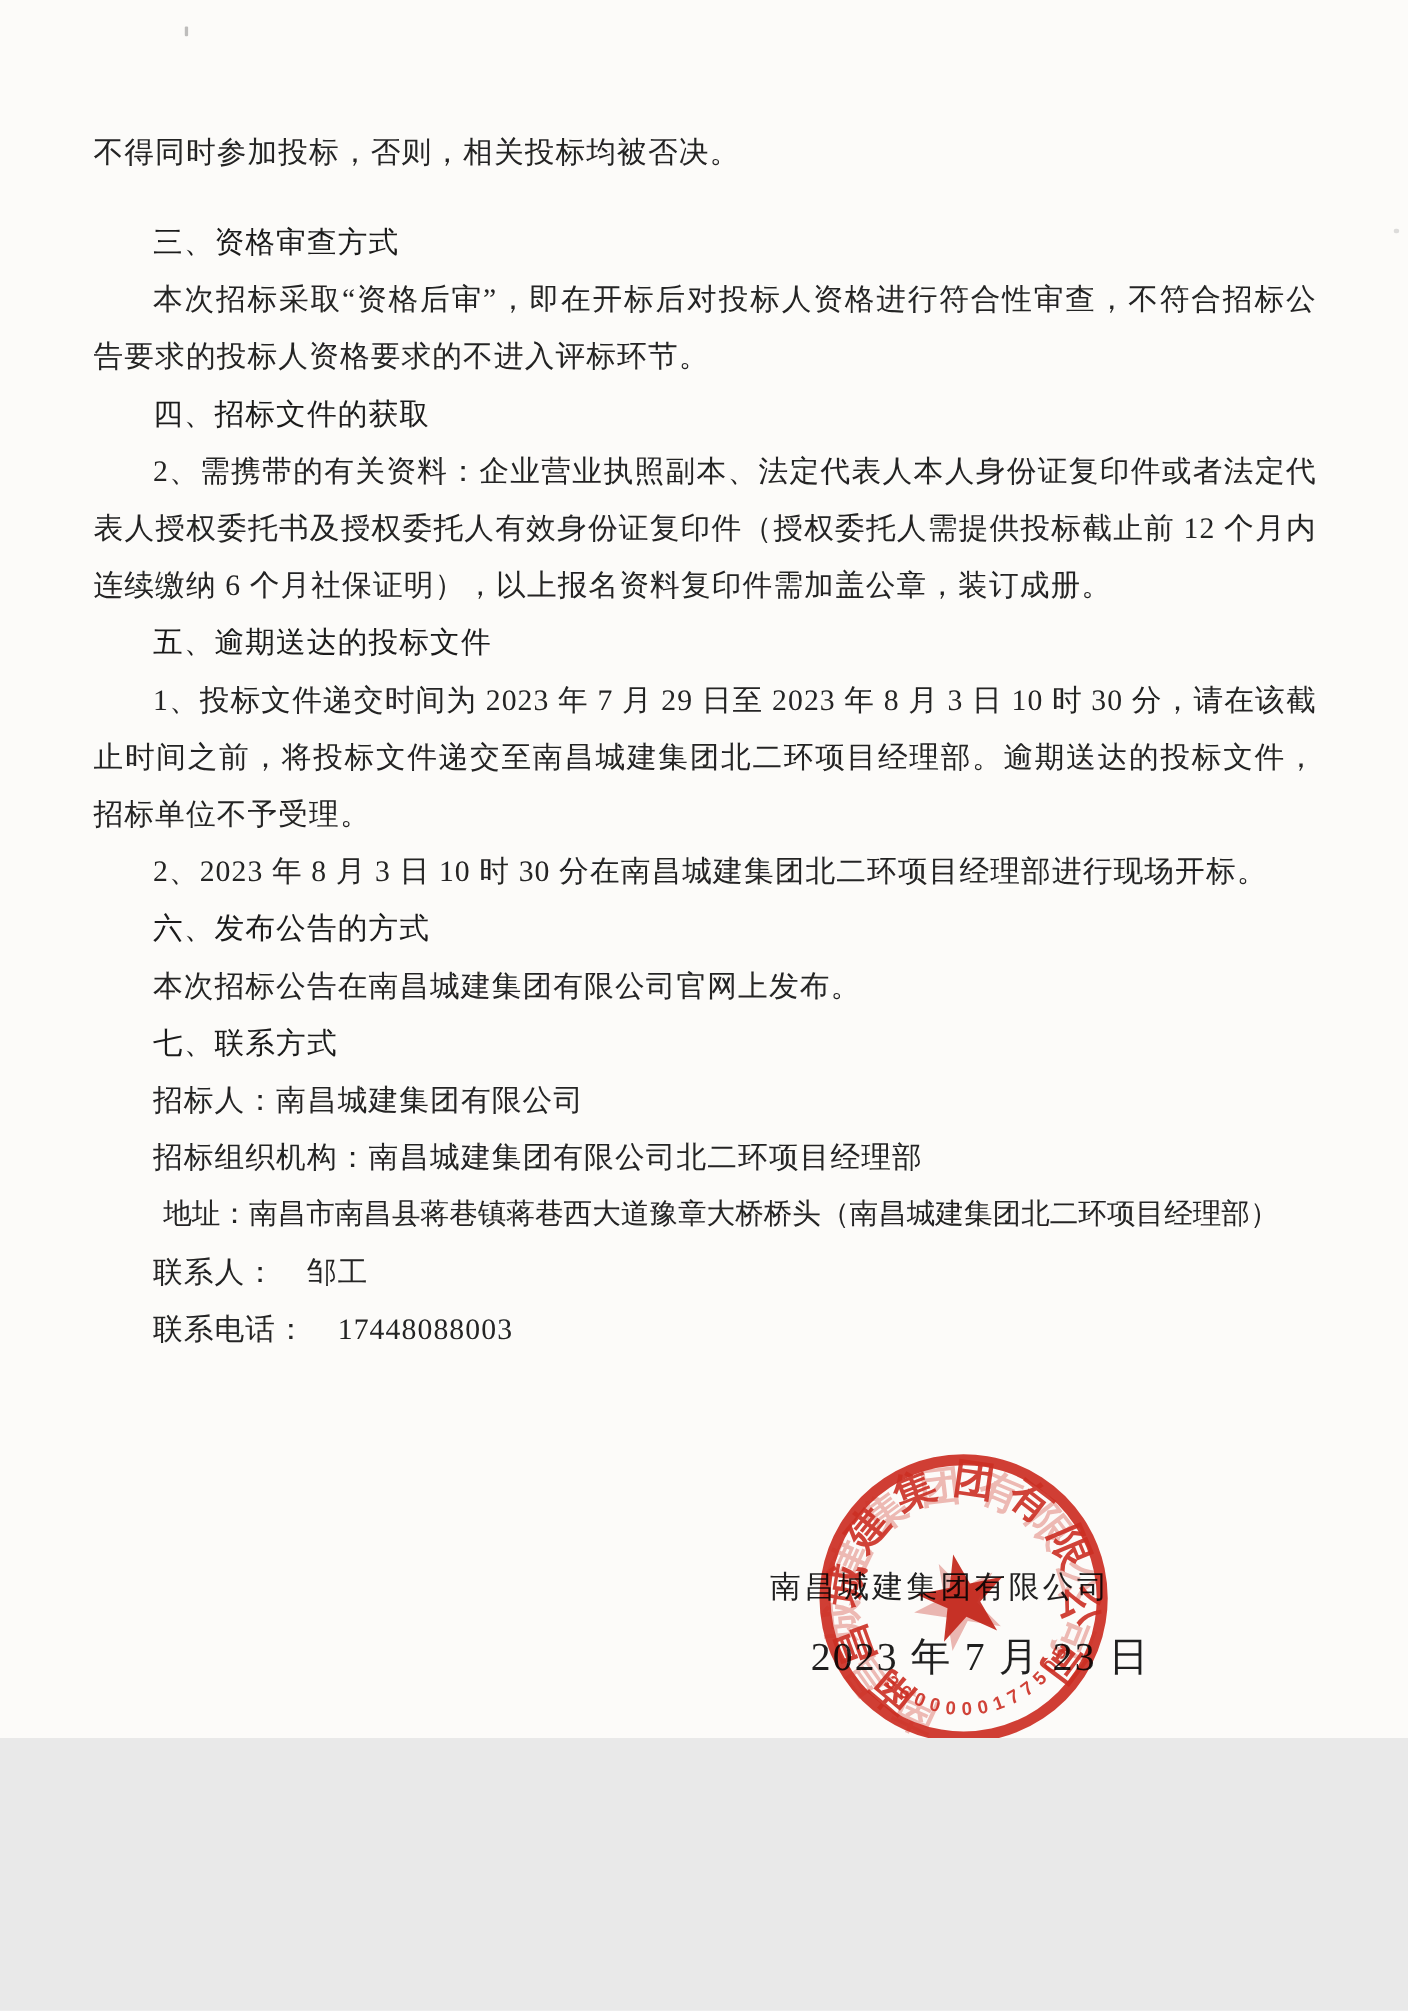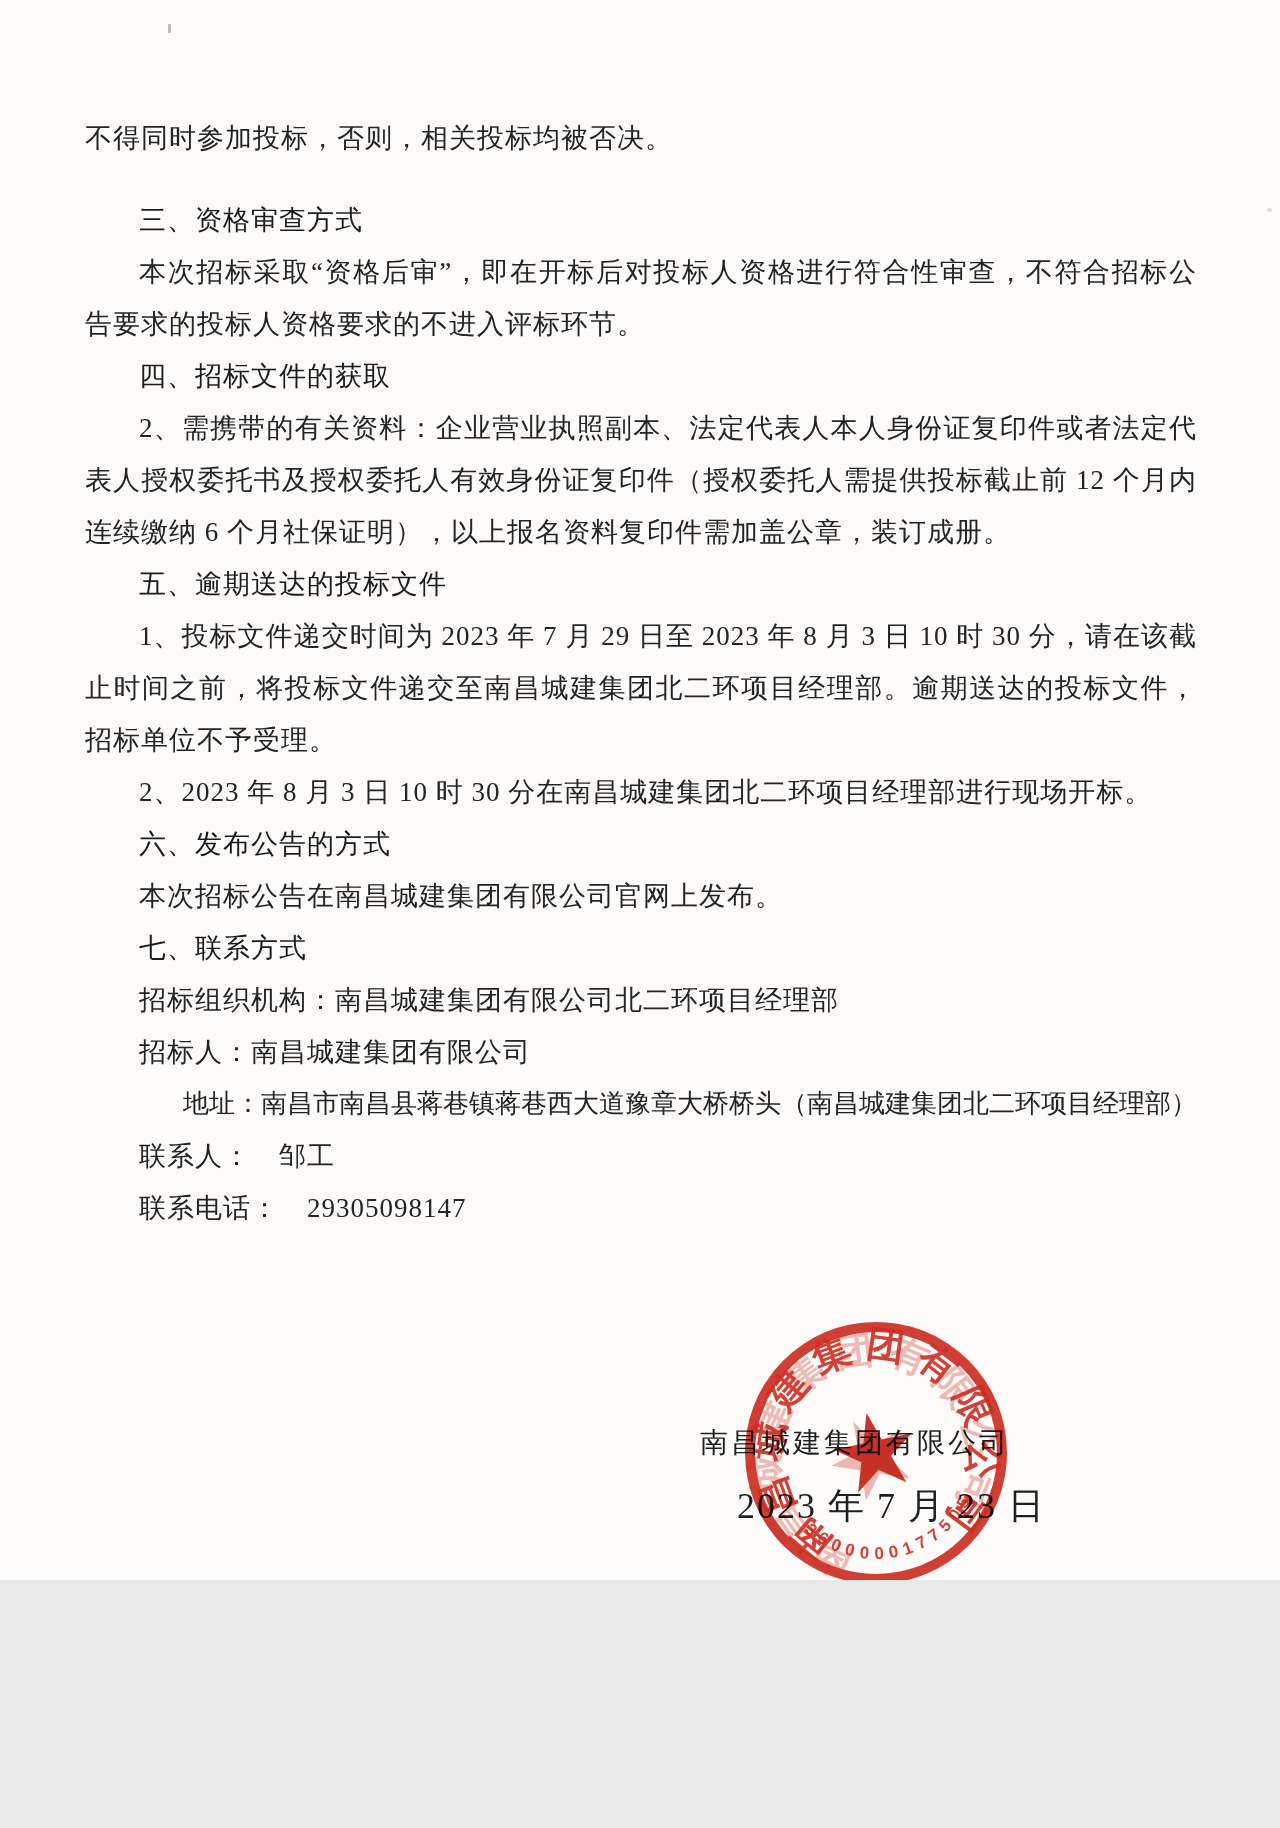--- a/index.html
+++ b/index.html
@@ -51,21 +51,21 @@
   }
   .content p.contact-row {
     white-space: nowrap;
     text-align: left;
   }
   .content p.contact-address {
     font-size: 26px;
     letter-spacing: 0;
     text-indent: 1.1em;
     white-space: nowrap;
-    text-align: right;
+    text-align: center;
   }
   .seal-wrap {
     position: absolute;
     left: 696px;
     top: 1273px;
     width: 360px;
     height: 360px;
     mix-blend-mode: multiply;
     pointer-events: none;
   }
@@ -130,25 +130,25 @@
     <p>2、需携带的有关资料：企业营业执照副本、法定代表人本人身份证复印件或者法定代表人授权委托书及授权委托人有效身份证复印件（授权委托人需提供投标截止前 12 个月内连续缴纳 6 个月社保证明），以上报名资料复印件需加盖公章，装订成册。</p>
 
     <h2>五、逾期送达的投标文件</h2>
     <p>1、投标文件递交时间为 2023 年 7 月 29 日至 2023 年 8 月 3 日 10 时 30 分，请在该截止时间之前，将投标文件递交至南昌城建集团北二环项目经理部。逾期送达的投标文件，招标单位不予受理。</p>
     <p>2、2023 年 8 月 3 日 10 时 30 分在南昌城建集团北二环项目经理部进行现场开标。</p>
 
     <h2>六、发布公告的方式</h2>
     <p>本次招标公告在南昌城建集团有限公司官网上发布。</p>
 
     <h2>七、联系方式</h2>
+    <p class="contact-row">招标人：南昌城建集团有限公司</p>
     <p class="contact-row">招标组织机构：南昌城建集团有限公司北二环项目经理部</p>
-    <p class="contact-row">招标人：南昌城建集团有限公司</p>
     <p class="contact-address">地址：南昌市南昌县蒋巷镇蒋巷西大道豫章大桥桥头（南昌城建集团北二环项目经理部）</p>
     <p class="contact-row">联系人：　邹工</p>
-    <p class="contact-row">联系电话：　29305098147</p>
+    <p class="contact-row">联系电话：　17448088003</p>
   </div>
 
   <div class="seal-wrap">
     <svg width="360" height="360" viewBox="0 0 360 360">
       <defs>
         <path id="sealArcTop" d="M 125.5,257.8 A 95,95 0 1 1 234.5,257.8" fill="none"></path>
         <path id="sealArcBottom" d="M 88.2,233 A 106,106 0 0 0 271.8,233" fill="none"></path>
         <polygon id="sealStar" points="179,139 188.4,168.1 218.9,168 194.2,185.9 203.7,215 179,197 154.3,215 163.8,185.9 139.1,168 169.6,168.1"></polygon>
       </defs>
 

